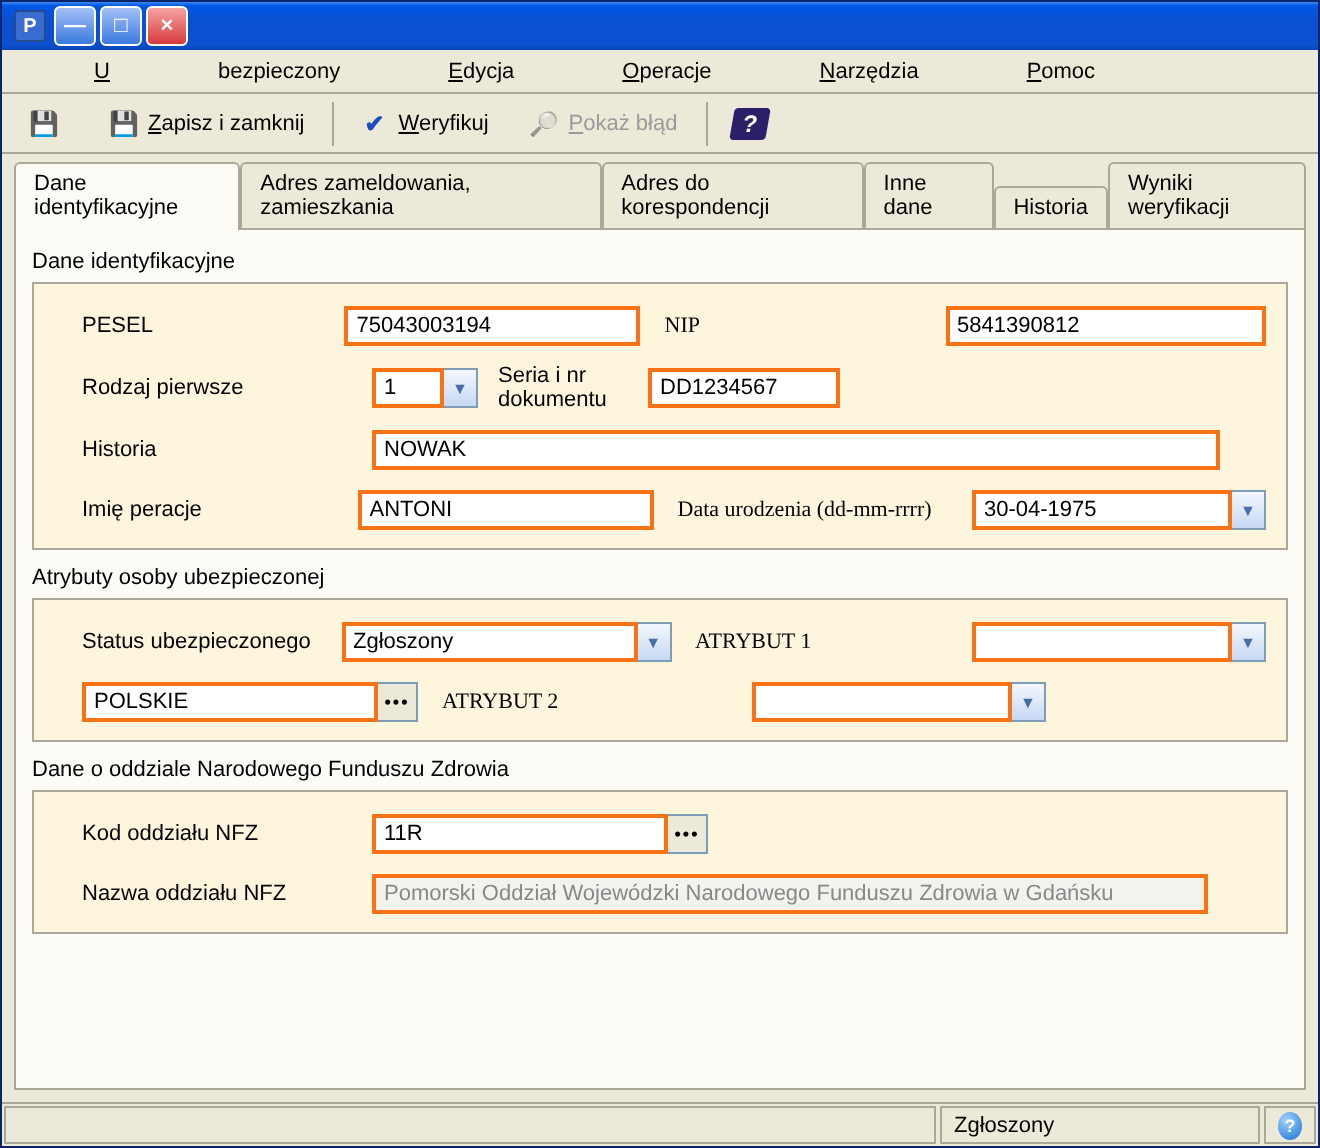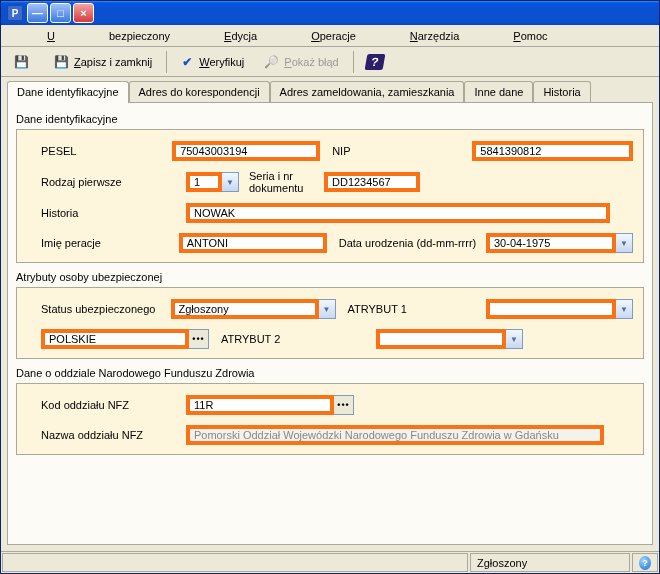--- a/index.html
+++ b/index.html
@@ -47,22 +47,22 @@
   .tab.active { background:#fcfbf6; z-index:2; padding-bottom:5px; margin-bottom:-1px; }
   .content-wrap { flex:1; padding: 0 6px 6px 6px; background:#ece9d8; }
   .content { border:1px solid #aca899; background:#fcfbf6; height:100%;
              padding: 6px 8px 8px 8px; overflow:auto; position:relative; }
   .group-title { font-size:11px; color:#000; margin: 4px 0 4px 0; }
   .group-box { background:#fdf6dd; border:1px solid #aca899; padding: 10px 10px 8px 24px;
                margin-bottom: 8px; }
   .row { display:flex; align-items:center; margin-bottom:8px; min-height:22px; }
   .row:last-child { margin-bottom:0; }
   .lbl { width: 145px; font-size:11px; }
-  .lbl-mid { width: 155px; font-size:11px; margin-left: 12px; }
-  input.text { height: 20px; border:4px solid #f97316; background:#fff; padding: 1px 4px;
+  .lbl-mid { width: 155px; font-size:11px; margin-left: 12px; font-family: Liberation Serif, serif; }
+  input.text { height: 20px; border:2px solid #f97316; background:#fff; padding: 1px 4px;
                font-family:inherit; font-size:11px; }
   input.text:disabled { background:#f4f2ec; color:#888; }
   .w-pesel { width: 148px; }
   .w-nip { width: 176px; }
   .w-doc { width: 96px; }
   .w-name { width: 424px; }
   .w-firstname { width: 148px; }
   .w-date { width: 130px; }
   .w-combo { width: 148px; }
   .w-kod { width: 148px; }
@@ -127,24 +127,25 @@
       <span><u>P</u>okaż błąd</span>
     </div>
     <div class="tool-sep"></div>
     <div class="tool-btn">
       <span class="ico ico-help">?</span>
     </div>
   </div>
 
   <div class="tabbar">
     <div class="tab active">Dane identyfikacyjne</div>
+    <div class="tab">Adres zameldowania, zamieszkania</div>
     <div class="tab">Adres do korespondencji</div>
-    <div class="tab">Adres zameldowania, zamieszkania</div>
     <div class="tab">Inne dane</div>
     <div class="tab">Historia</div>
+    <div class="tab">Wyniki weryfikacji</div>
   </div>
 
   <div class="content-wrap">
     <div class="content">
 
       <div class="group-title">Dane identyfikacyjne</div>
       <div class="group-box">
         <div class="row">
           <div class="lbl">PESEL</div>
           <input class="text w-pesel" value="75043003194" style="">

